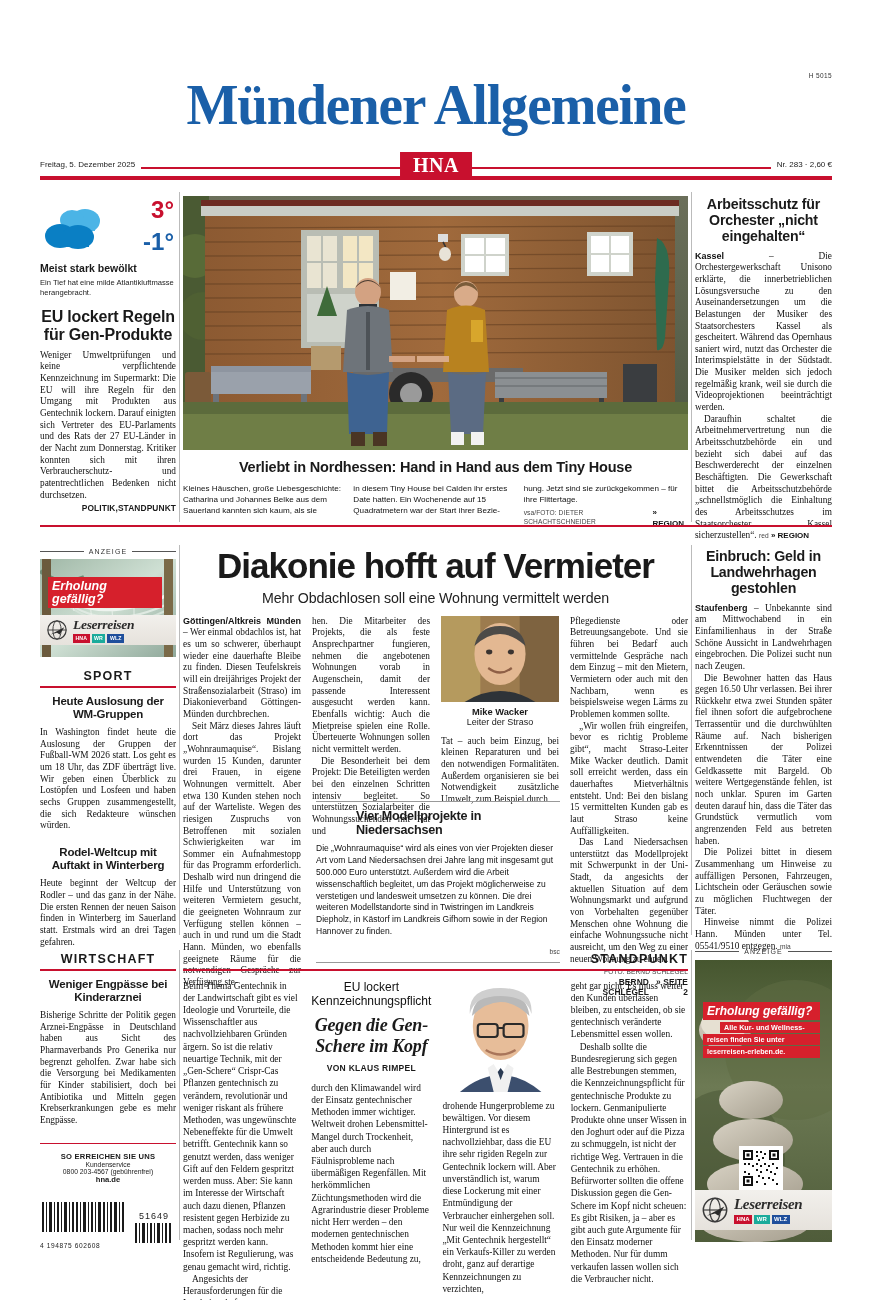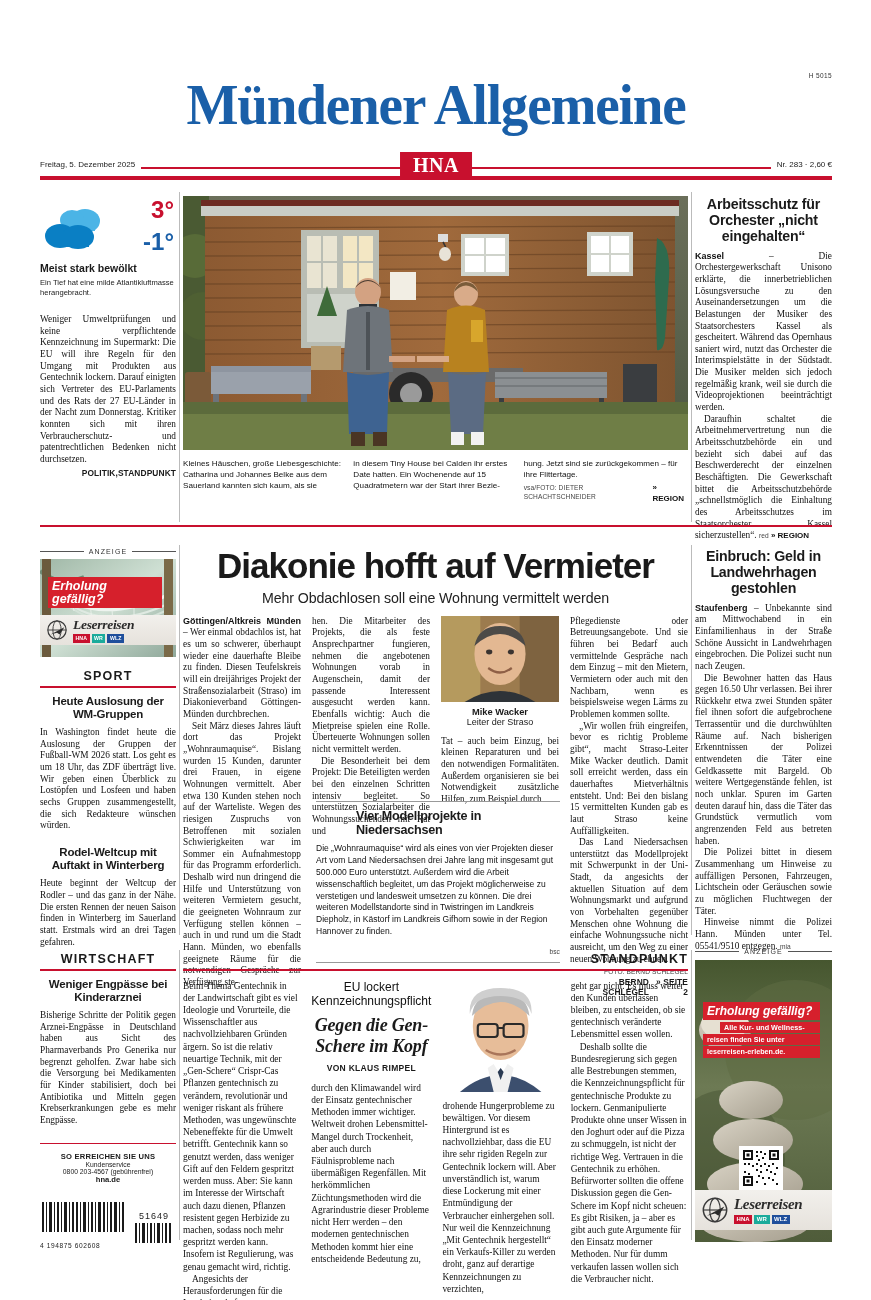--- a/index.html
+++ b/index.html
@@ -264,20 +264,21 @@
           <rect x="17" y="28" width="30" height="15" fill="#0a7fc4"></rect>
         </svg>
       </div>
       <div class="temp-hi">3°</div>
       <div class="temp-lo">-1°</div>
       <div class="weather-title">Meist stark bewölkt</div>
       <div class="weather-sub">Ein Tief hat eine milde Atlantikluftmasse herangebracht.</div>
     </div>
 
     <div style="height:28px;"></div>
+    <div class="hl-left">EU lockert Regeln für Gen-Produkte</div>
     <div class="body-text" style="margin-top:6px;">
       <p class="first">Weniger Umweltprüfungen und keine verpflichtende Kennzeichnung im Supermarkt: Die EU will ihre Regeln für den Umgang mit Produkten aus Gentechnik lockern. Darauf einigten sich Vertreter des EU-Parlaments und des Rats der 27 EU-Länder in der Nacht zum Donnerstag. Kritiker konnten sich mit ihren Verbraucherschutz- und patentrechtlichen Bedenken nicht durchsetzen.</p>
     </div>
     <div class="credit-end" style="margin-top:2px;">POLITIK,STANDPUNKT</div>
   </div>
 
   <div class="col-mid" style="top:196px;">
     <div class="photo-main">
       <svg class="photo-svg" viewBox="0 0 505 254" preserveAspectRatio="none">
         <defs>
@@ -388,20 +389,21 @@
         <path d="M271 96 q12 -13 24 0 q-3 -10 -12 -10 q-9 0 -12 10" fill="#7a5c3a"></path>
         <path d="M264 114 q19 -9 38 0 l4 62 l-46 0 z" fill="#b8821f"></path>
         <rect x="288" y="124" width="12" height="22" fill="#d8a62c"></rect>
         <path d="M265 176 q19 6 38 0 l-3 62 l-32 0 z" fill="#5b6b83"></path>
         <rect x="268" y="236" width="13" height="13" fill="#f2f2f2"></rect>
           <rect x="288" y="236" width="13" height="13" fill="#f2f2f2"></rect>
         <rect x="234" y="160" width="32" height="6" fill="#d9ab89"></rect>
       </svg>
     </div>
 
+    <div class="photo-caption-main" style="margin-top:9px;">Verliebt in Nordhessen: Hand in Hand aus dem Tiny House</div>
 
     <div class="cap3" style="margin-top:9px;">
       <div>Kleines Häuschen, große Liebesgeschichte: Catharina und Johannes Belke aus dem Sauerland kannten sich kaum, als sie</div>
       <div>in diesem Tiny House bei Calden ihr erstes Date hatten. Ein Wochenende auf 15 Quadratmetern war der Start ihrer Bezie-</div>
       <div>
         <span>hung. Jetzt sind sie zurückgekommen – für ihre Flittertage.</span>
         <div style="margin-top:2px; display:flex; align-items:baseline; gap:4px;">
           <span class="photo-credit">vsa/FOTO: DIETER SCHACHTSCHNEIDER</span>
           <span class="region-tag">» REGION</span>
         </div>
@@ -512,21 +514,21 @@
             <path d="M34 30 q26 -24 52 0 q-4 -20 -26 -20 q-22 0 -26 20" fill="#4c4a47"></path>
             <ellipse cx="49" cy="36" rx="3.2" ry="2.4" fill="#3a3330"></ellipse>
             <ellipse cx="71" cy="36" rx="3.2" ry="2.4" fill="#3a3330"></ellipse>
             <path d="M48 52 q12 9 24 0" stroke="#8e5f46" stroke-width="2.2" fill="none"></path>
             <path d="M24 86 q36 -22 72 0 z" fill="#2e3338"></path>
           </svg>
         </div>
         <div class="portrait-name" style="margin-top:5px;">Mike Wacker</div>
         <div class="portrait-role">Leiter der Straso</div>
         <div class="body-text" style="margin-top:9px;">
-          <p class="first">Tat – auch beim Einzug, bei kleinen Reparaturen und bei den notwendigen Formalitäten. Außerdem organisieren sie bei Notwendigkeit zusätzliche Hilfen, zum Beispiel durch</p>
+          <p class="first">Tat – auch beim Einzug, bei kleinen Reparaturen und bei den notwendigen Formalitäten. Außerdem organisieren sie bei Notwendigkeit zusätzliche Umwelt, zum Beispiel durch</p>
         </div>
       </div>
 
       <div class="lead-col">
         <div class="body-text">
           <p class="first">Pflegedienste oder Betreuungsangebote. Und sie führen bei Bedarf auch vermittelnde Gespräche nach dem Einzug – mit den Mietern, Vermietern oder auch mit den Nachbarn, wenn es beispielsweise wegen Lärms zu Problemen kommen sollte.</p>
           <p>„Wir wollen früh eingreifen, bevor es richtig Probleme gibt“, macht Straso-Leiter Mike Wacker deutlich. Damit soll erreicht werden, dass ein dauerhaftes Mietverhältnis entsteht. Und: Bei den bislang 15 vermittelten Kunden gab es laut Straso keine Auffälligkeiten.</p>
           <p>Das Land Niedersachsen unterstützt das Modellprojekt mit Schwerpunkt in der Uni-Stadt, da angesichts der aktuellen Situation auf dem Wohnungsmarkt und aufgrund von Vorbehalten gegenüber Menschen ohne Wohnung die einfache Wohnungssuche nicht ausreicht, um den Weg zu einer neuen Wohnung zu ebnen.</p>
         </div>
         <div style="text-align:right; margin-top:3px;">

